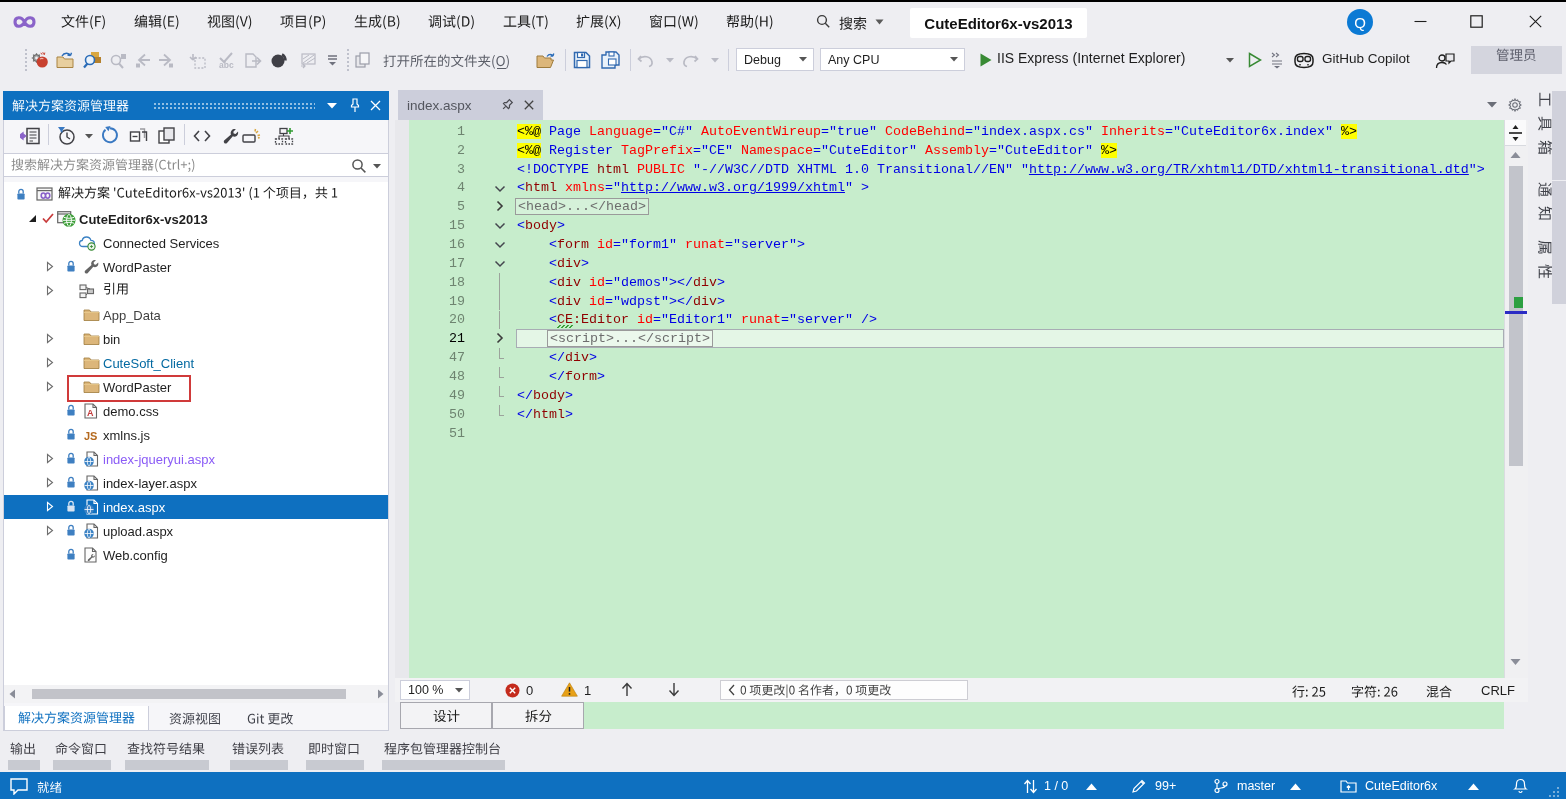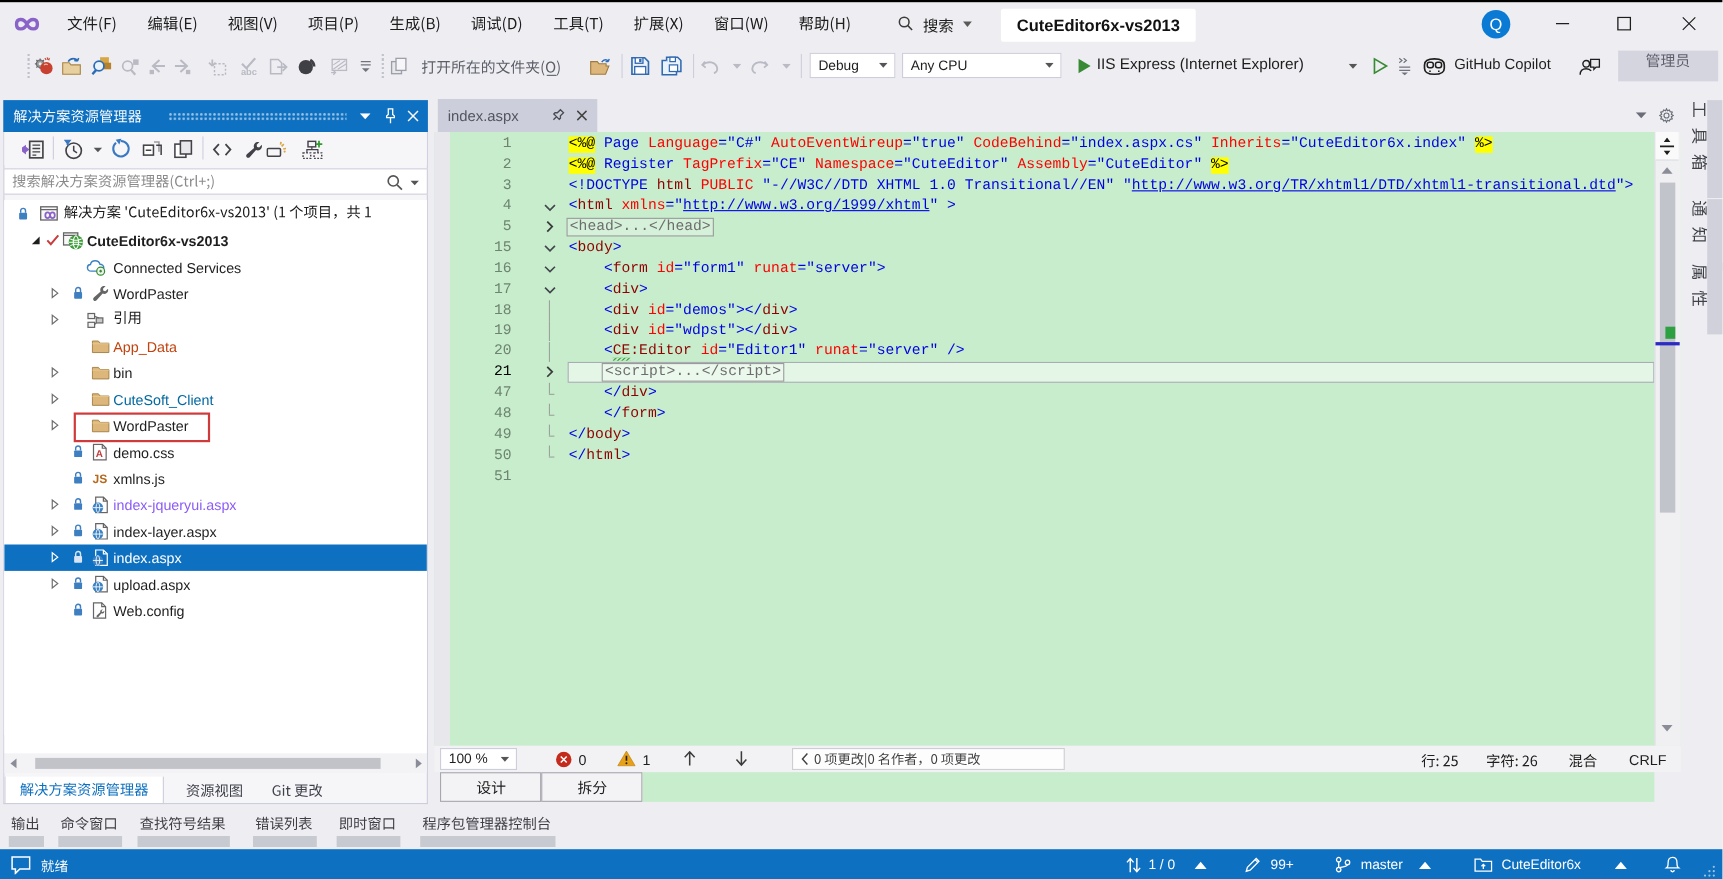--- a/index.html
+++ b/index.html
@@ -714,21 +714,21 @@
             </svg>
           </span>
         </div>
         <div class="tree-row" style="top: 121px;">
           <span class="tr-cell" style="left: 79px; top: 4px;">
             <svg width="17" height="16" viewBox="0 0 17 16">
               <path d="M1 3 H6.5 L8 5 H16 V13.5 H1 Z" fill="#DCB67A" stroke="#9E7B3C" stroke-width="0.8"></path>
               <path d="M1 5.5 H16" stroke="#EACb8E" stroke-width="0.8"></path>
             </svg>
           </span>
-          <span class="tr-cell" aria-label="App_Data" style="left: 99px; top: 4px; height: 16px; align-items: center; white-space: nowrap; color: #c2410c; font-size: 13px;">App_Data</span>
+          <span class="tr-cell" aria-label="App_Data" style="left: 99px; top: 4px; height: 16px; align-items: center; white-space: nowrap; color: #404040; font-size: 13px;">App_Data</span>
         </div>
         <div class="tree-row" style="top: 145px;">
           <span class="tr-cell" style="left: 42px; top: 6px;">
             <svg width="8" height="11" viewBox="0 0 8 11">
               <path d="M1.5 1.5 L6.5 5.5 L1.5 9.5 Z" fill="none" stroke="#6E6E6E" stroke-width="1.1"></path>
             </svg>
           </span>
           <span class="tr-cell" style="left: 79px; top: 4px;">
             <svg width="17" height="16" viewBox="0 0 17 16">
               <path d="M1 3 H6.5 L8 5 H16 V13.5 H1 Z" fill="#DCB67A" stroke="#9E7B3C" stroke-width="0.8"></path>

